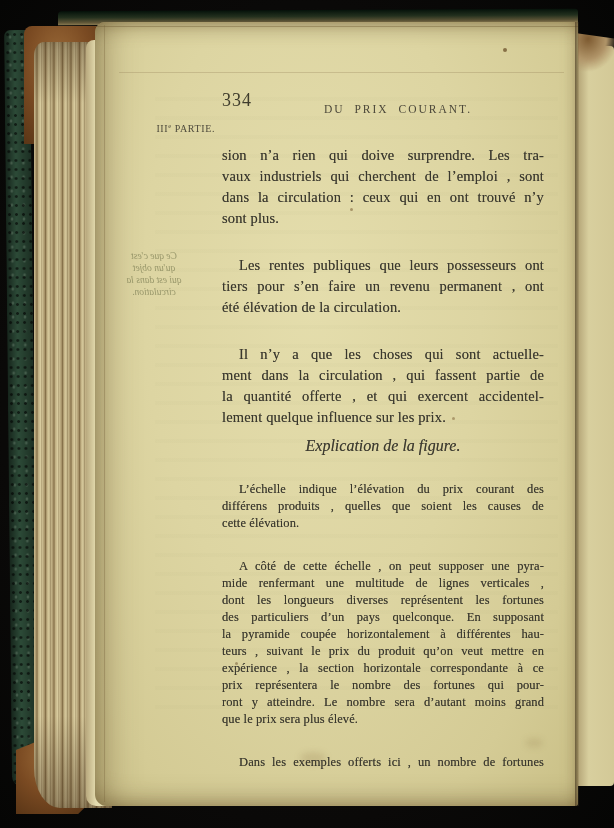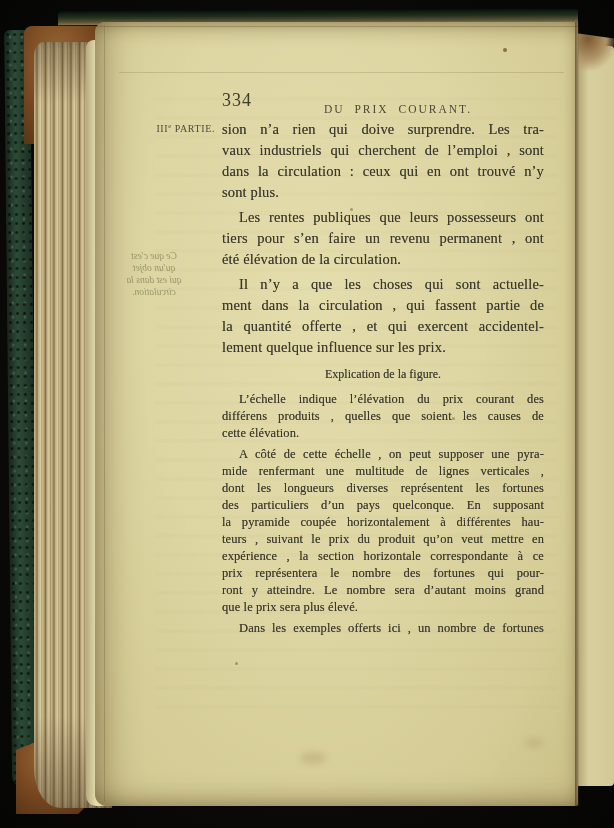--- a/index.html
+++ b/index.html
@@ -100,24 +100,24 @@
   .margin-note{position:absolute;left:42px;top:100px;width:78px;text-align:right;
     font-size:10px;letter-spacing:.6px;color:#4e4a3c;white-space:nowrap;}
   .margin-note sup{font-size:6.5px;vertical-align:super;}
 
   .ghost-note{position:absolute;left:18px;top:228px;width:82px;
     transform:scaleX(-1);text-align:center;font-size:9.5px;line-height:12px;
     color:rgba(105,108,68,.6);filter:blur(.4px);font-style:italic;}
 
   .text-block{position:absolute;left:127px;top:97px;width:322px;color:var(--ink);
     text-shadow:0 0 .4px rgba(58,56,46,.6);}
-  .para{margin-bottom:4px;}
+  .para{margin-bottom:4px;margin-top:26px;}
   .para.large{font-size:14.5px;line-height:21px;letter-spacing:.15px;}
   .para.small{font-size:12.5px;line-height:17px;letter-spacing:.1px;}
-  .para.heading{font-size:12px;margin:9px 0 9px;color:#3d3b30;}
+  .para.heading{font-style:italic;font-size:16px;margin:9px 0 9px;color:#3d3b30;}
   .para.heading .line{text-align:center !important;text-align-last:center !important;}
   .line{text-align:justify;text-align-last:justify;}
   .line.final{text-align-last:left;}
   .para.indent .line:first-child{text-indent:17px;}
 </style>
 </head>
 <body>
 
 <div class="scene">
   <div class="cover-strip"></div>

